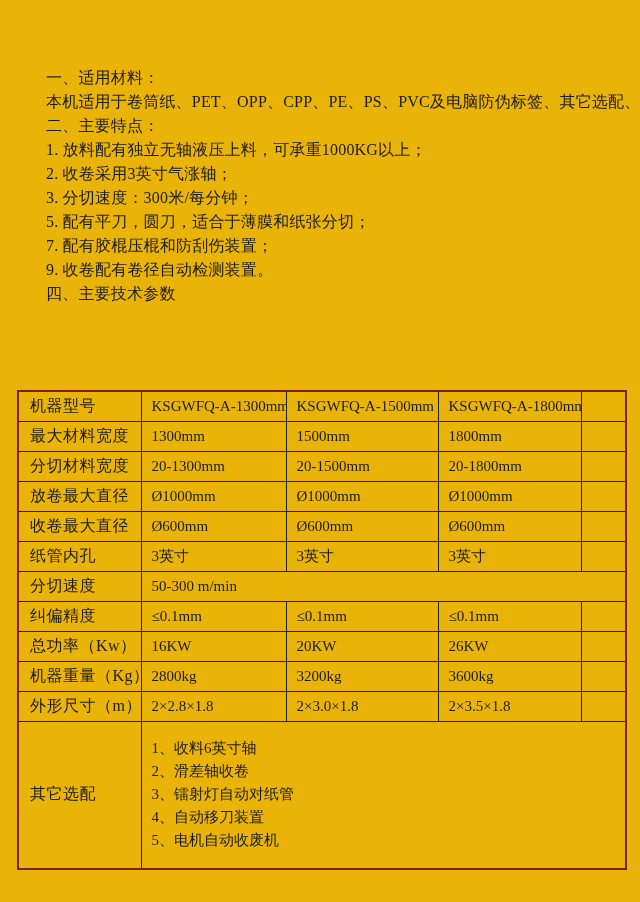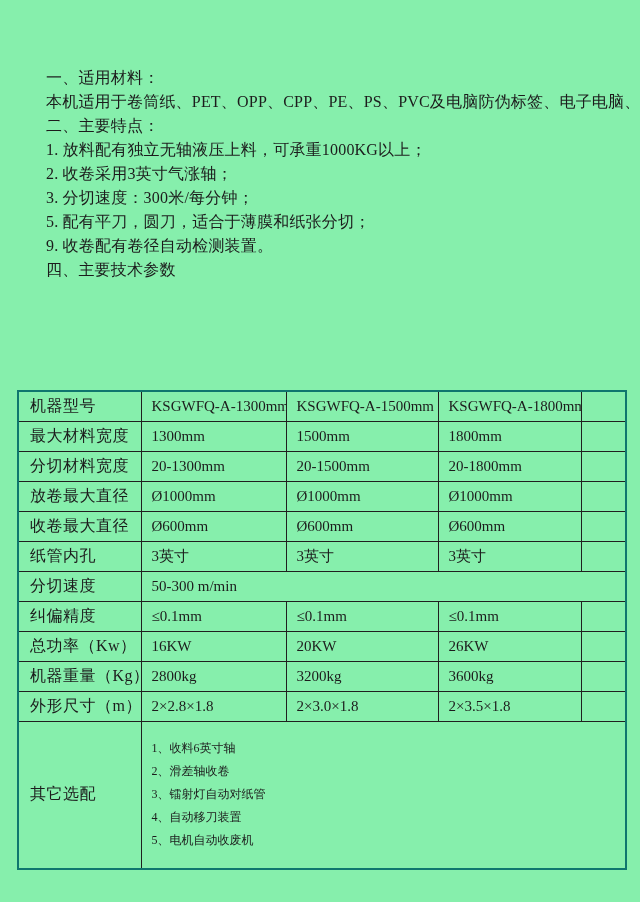--- a/index.html
+++ b/index.html
@@ -6,41 +6,41 @@
   body {
     width: 640px; height: 902px;
     background: #ffffff;
     font-family: "Liberation Serif", "DejaVu Serif", serif;
     color: #1c1c1c;
     -webkit-font-smoothing: antialiased;
   }
   .page {
     position: relative;
     width: 640px; height: 902px;
-    background: #86efac;
+    background: #eab308;
     overflow: hidden;
   }
   .text-block {
     position: absolute;
     left: 46px; top: 66px; width: 560px;
   }
   .line {
     margin: 0;
     font-size: 16px;
     line-height: 24px;
     white-space: nowrap;
     letter-spacing: 0.2px;
   }
   table.spec {
     position: absolute;
     left: 17px; top: 390px;
     width: 608px;
     border-collapse: collapse;
     table-layout: fixed;
-    border: 2px solid #0f766e;
+    border: 2px solid #7f1d1d;
   }
   table.spec td {
     border: 1px solid #1f1f1f;
     vertical-align: middle;
     overflow: hidden;
     white-space: nowrap;
   }
   table.spec tr { height: 30px; }
   table.spec tr.tall { height: 148px; }
   td.lbl {
@@ -51,38 +51,39 @@
   td.val {
     padding-left: 10px;
     font-size: 15px;
   }
   td.opts {
     padding-left: 10px;
     vertical-align: middle;
   }
   td.opts p {
     margin: 0;
-    font-size: 12px;
+    font-size: 15px;
     line-height: 23px;
   }
   td.empty { }
 </style>
 </head>
 <body>
 
 <div class="page">
 
   <div class="text-block">
     <p class="line">一、适用材料：</p>
-    <p class="line">本机适用于卷筒纸、PET、OPP、CPP、PE、PS、PVC及电脑防伪标签、电子电脑、</p>
+    <p class="line">本机适用于卷筒纸、PET、OPP、CPP、PE、PS、PVC及电脑防伪标签、其它选配、</p>
     <p class="line">二、主要特点：</p>
     <p class="line">1. 放料配有独立无轴液压上料，可承重1000KG以上；</p>
     <p class="line">2. 收卷采用3英寸气涨轴；</p>
     <p class="line">3. 分切速度：300米/每分钟；</p>
     <p class="line">5. 配有平刀，圆刀，适合于薄膜和纸张分切；</p>
+    <p class="line">7. 配有胶棍压棍和防刮伤装置；</p>
     <p class="line">9. 收卷配有卷径自动检测装置。</p>
     <p class="line">四、主要技术参数</p>
   </div>
 
   <table class="spec">
     <colgroup>
       <col style="width:123px">
         <col style="width:145px">
         <col style="width:152px">
         <col style="width:143px">

